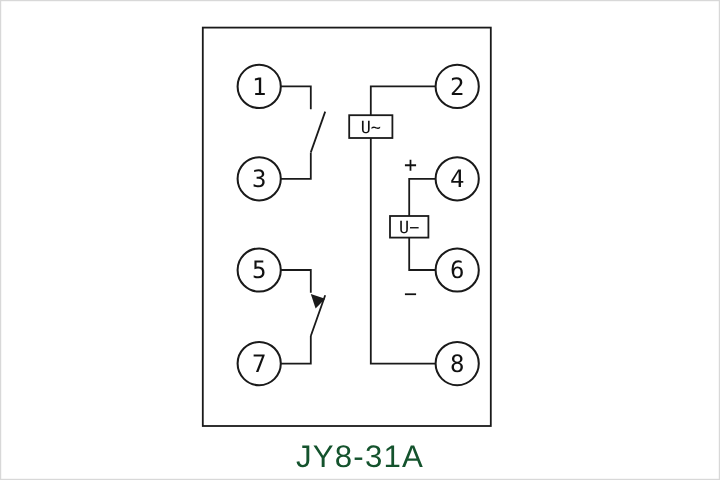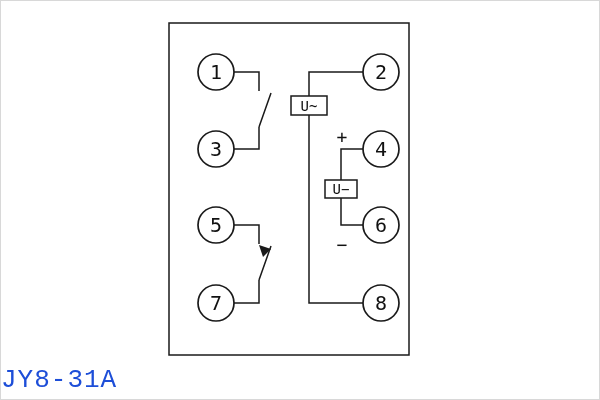--- a/index.html
+++ b/index.html
@@ -29,24 +29,25 @@
     font-size: 14px; fill: #111111; text-anchor: middle;
   }
   .pol {
     font-family: "DejaVu Sans Mono", "Liberation Mono", monospace;
     font-size: 18px; fill: #111111; text-anchor: middle;
   }
   .arrow { fill: #1a1a1a; stroke: none; }
   .caption {
     position: absolute;
     left: 0; right: 0; top: 364px;
+    text-align: center;
     font-size: 26px;
     letter-spacing: 1px;
-    color: #1d4ed8;
-    font-family: Liberation Mono, monospace;
+    color: #14532d;
+    font-family: Liberation Sans, sans-serif;
   }
 </style>
 </head>
 <body>
 
 <div class="frame">
   <svg class="diagram" width="600" height="400" viewBox="0 0 600 400">
 
     <rect class="box" x="168" y="22" width="240" height="332"></rect>
 

